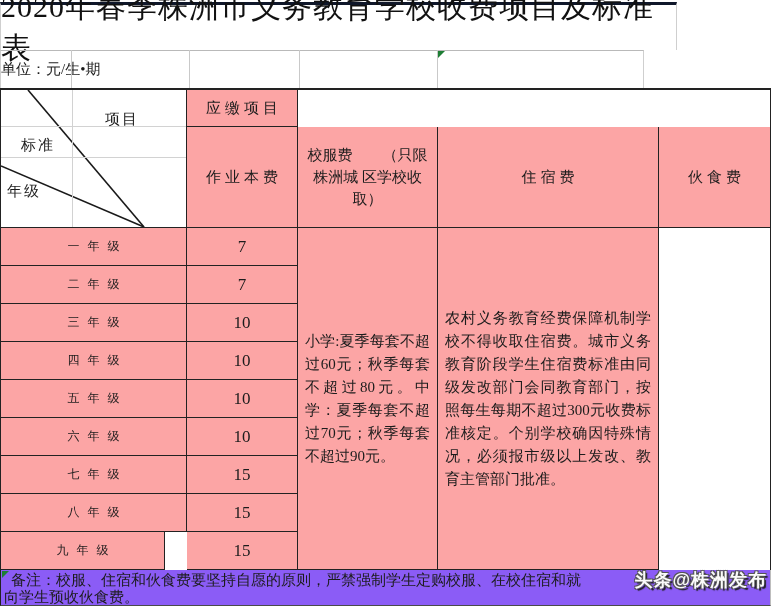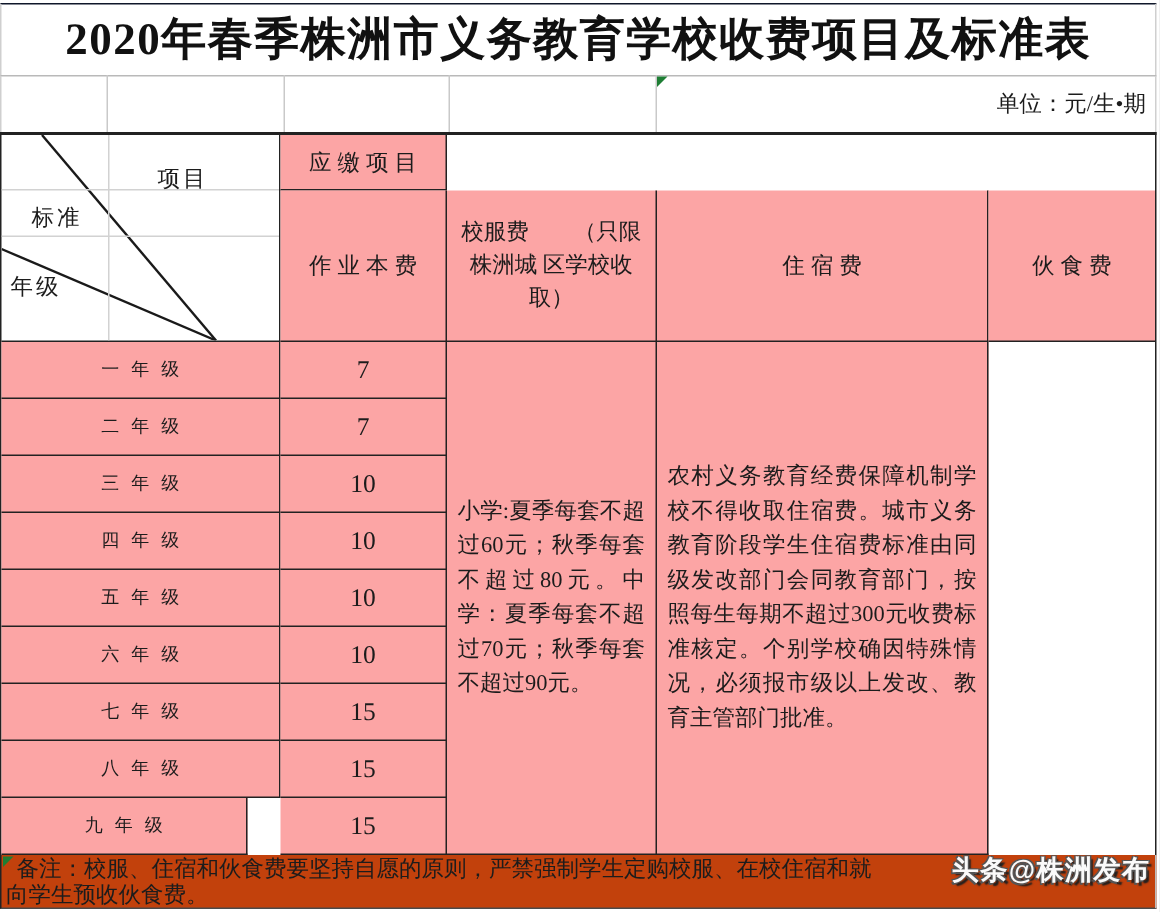--- a/index.html
+++ b/index.html
@@ -4,30 +4,30 @@
 <style>
   * { margin:0; padding:0; box-sizing:border-box; }
   html,body { background:#e8e8e8; }
   .page {
     position:relative; width:773px; height:608px; background:#ffffff;
     font-family:"Liberation Serif","DejaVu Serif",serif;
     color:#1c1c1c; overflow:hidden; margin:0 auto;
   }
   
   .title-row {
-    position:absolute; left:0; top:2px; width:771px; height:48px;
-    border-top:1px solid #0f172a; border-left:1px solid #cfcfcf; border-right:1px solid #cfcfcf;
+    position:absolute; left:0; top:2px; width:677px; height:48px;
+    border-top:3px solid #0f172a; border-left:1px solid #cfcfcf; border-right:1px solid #cfcfcf;
     display:flex; align-items:center; justify-content:center;
-    font-size:30px; font-weight:700; letter-spacing:1px; color:#111;
+    font-size:30px; font-weight:400; letter-spacing:1px; color:#111;
   }
   
   .unit-row {
-    position:absolute; left:0; top:50px; width:771px; height:38px;
+    position:absolute; left:0; top:50px; width:644px; height:38px;
     border-top:1px solid #b9b9b9; border-left:1px solid #cfcfcf; border-right:1px solid #cfcfcf;
-    display:flex; align-items:center; justify-content:flex-end;
+    display:flex; align-items:center; justify-content:flex-start;
     font-size:15px; padding-right:6px;
   }
   .vgrid { position:absolute; top:50px; height:38px; width:1px; background:#c9c9c9; }
   .green-marker {
     position:absolute; width:0; height:0;
     border-top:7px solid #1e7e34; border-right:7px solid transparent;
   }
   
   .table {
     position:absolute; left:0; top:88px; width:771px; height:482px;
@@ -52,21 +52,21 @@
   .corner { position:absolute; left:0; top:0; width:186px; height:138px;
     border-right:1px solid #222; border-bottom:1px solid #222; overflow:hidden; }
   .corner svg { position:absolute; left:0; top:0; }
   .corner .lbl { position:absolute; font-size:15px; letter-spacing:2px; }
   .faint-h { position:absolute; height:1px; background:#d2d2d2; }
   .faint-v { position:absolute; width:1px; background:#d2d2d2; }
   
   .footnote {
     position:absolute; left:0; top:570px; width:771px; height:36px;
     border-left:1px solid #222; border-bottom:1px solid #4a4a4a; border-right:1px solid #bdbdbd;
-    font-size:15px; line-height:17px; padding-top:2px; background:#c2410c;
+    font-size:15px; line-height:17px; padding-top:2px; background:#8b5cf6;
   }
   .fn-line1 { padding-left:10px; white-space:nowrap; }
   .fn-line2 { padding-left:3px; }
   .watermark {
     position:absolute; right:3px; top:2px;
     font-family:"Liberation Sans","DejaVu Sans",sans-serif;
     font-size:18px; font-weight:700; letter-spacing:1px; color:#fafafa;
     text-shadow:-1px -1px 0 #555, 1px -1px 0 #555, -1px 1px 0 #555, 2px 2px 1px #1f1f1f;
   }
 </style>

